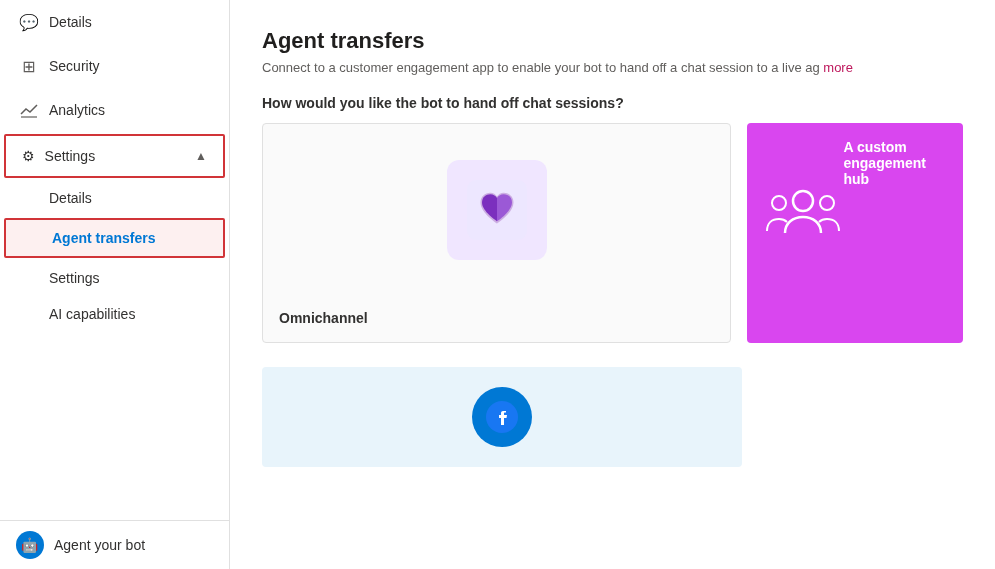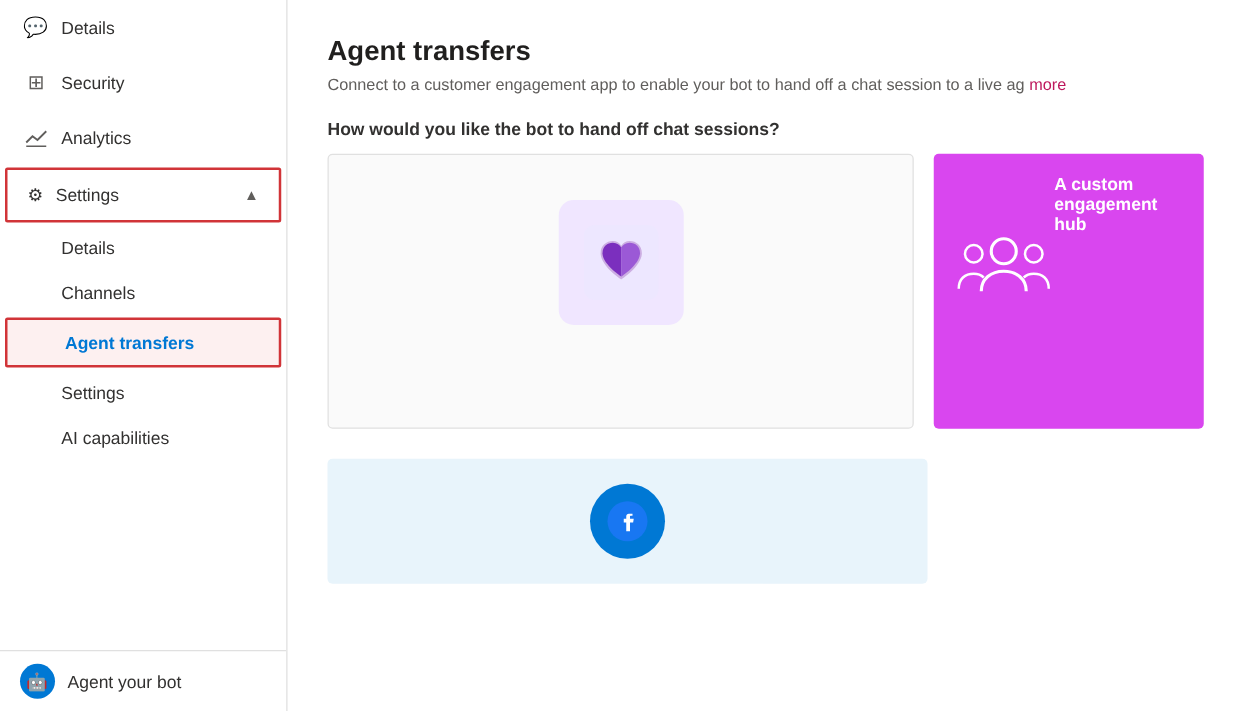--- a/index.html
+++ b/index.html
@@ -258,23 +258,20 @@
         <span class="icon">⚙</span>
         <span>Settings</span>
       </div>
       <span class="chevron">▲</span>
     </div>
 
     <div class="sub-nav">
       <div class="sub-item">
         <span>Details</span>
       </div>
-      <div class="sub-item">
-        <span>Channels</span>
-      </div>
 
       <div class="sub-item active" style="border-left: 3px solid #d13438; background: #fdf0f0; border: 2px solid #d13438; margin: 2px 4px; border-radius: 2px; padding: 10px 16px 10px 46px;">
         <span>Agent transfers</span>
       </div>
       <div class="sub-item">
         <span>Settings</span>
       </div>
       <div class="sub-item">
         <span>AI capabilities</span>
       </div>
@@ -305,20 +302,21 @@
 
           <svg class="heart-shape" viewBox="0 0 80 80" fill="none" xmlns="http://www.w3.org/2000/svg">
             <rect width="80" height="80" rx="12" fill="#EDE7FF"></rect>
 
             <path d="M40 58 C40 58 18 44 18 30 C18 22 24 17 31 17 C35 17 38 19 40 22 C42 19 45 17 49 17 C56 17 62 22 62 30 C62 44 40 58 40 58 Z" fill="#9b59b6" opacity="0.4"></path>
             <path d="M40 55 C40 55 20 42 20 30 C20 23 25 19 31 19 C35.5 19 38.5 21.5 40 24 L40 55Z" fill="#7B2FBE"></path>
             <path d="M40 55 C40 55 60 42 60 30 C60 23 55 19 49 19 C44.5 19 41.5 21.5 40 24 L40 55Z" fill="#9B59D6"></path>
           </svg>
         </div>
       </div>
+      <div class="card-label">Omnichannel</div>
     </div>
 
     <div class="card-right">
       <div class="hub-icon-area">
         <div class="hub-icon">
 
           <svg width="80" height="80" viewBox="0 0 80 80" fill="none" xmlns="http://www.w3.org/2000/svg">
 
             <circle cx="40" cy="32" r="10" stroke="white" stroke-width="2.5" fill="none"></circle>
             <path d="M22 64 C22 54 30 48 40 48 C50 48 58 54 58 64" stroke="white" stroke-width="2.5" fill="none"></path>

